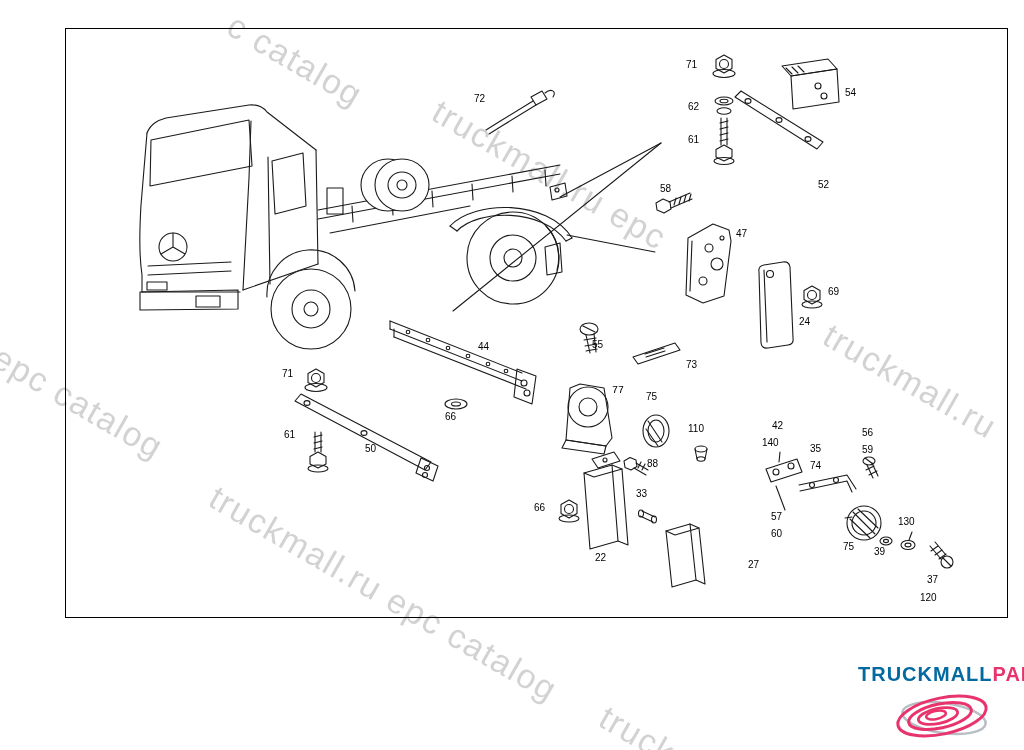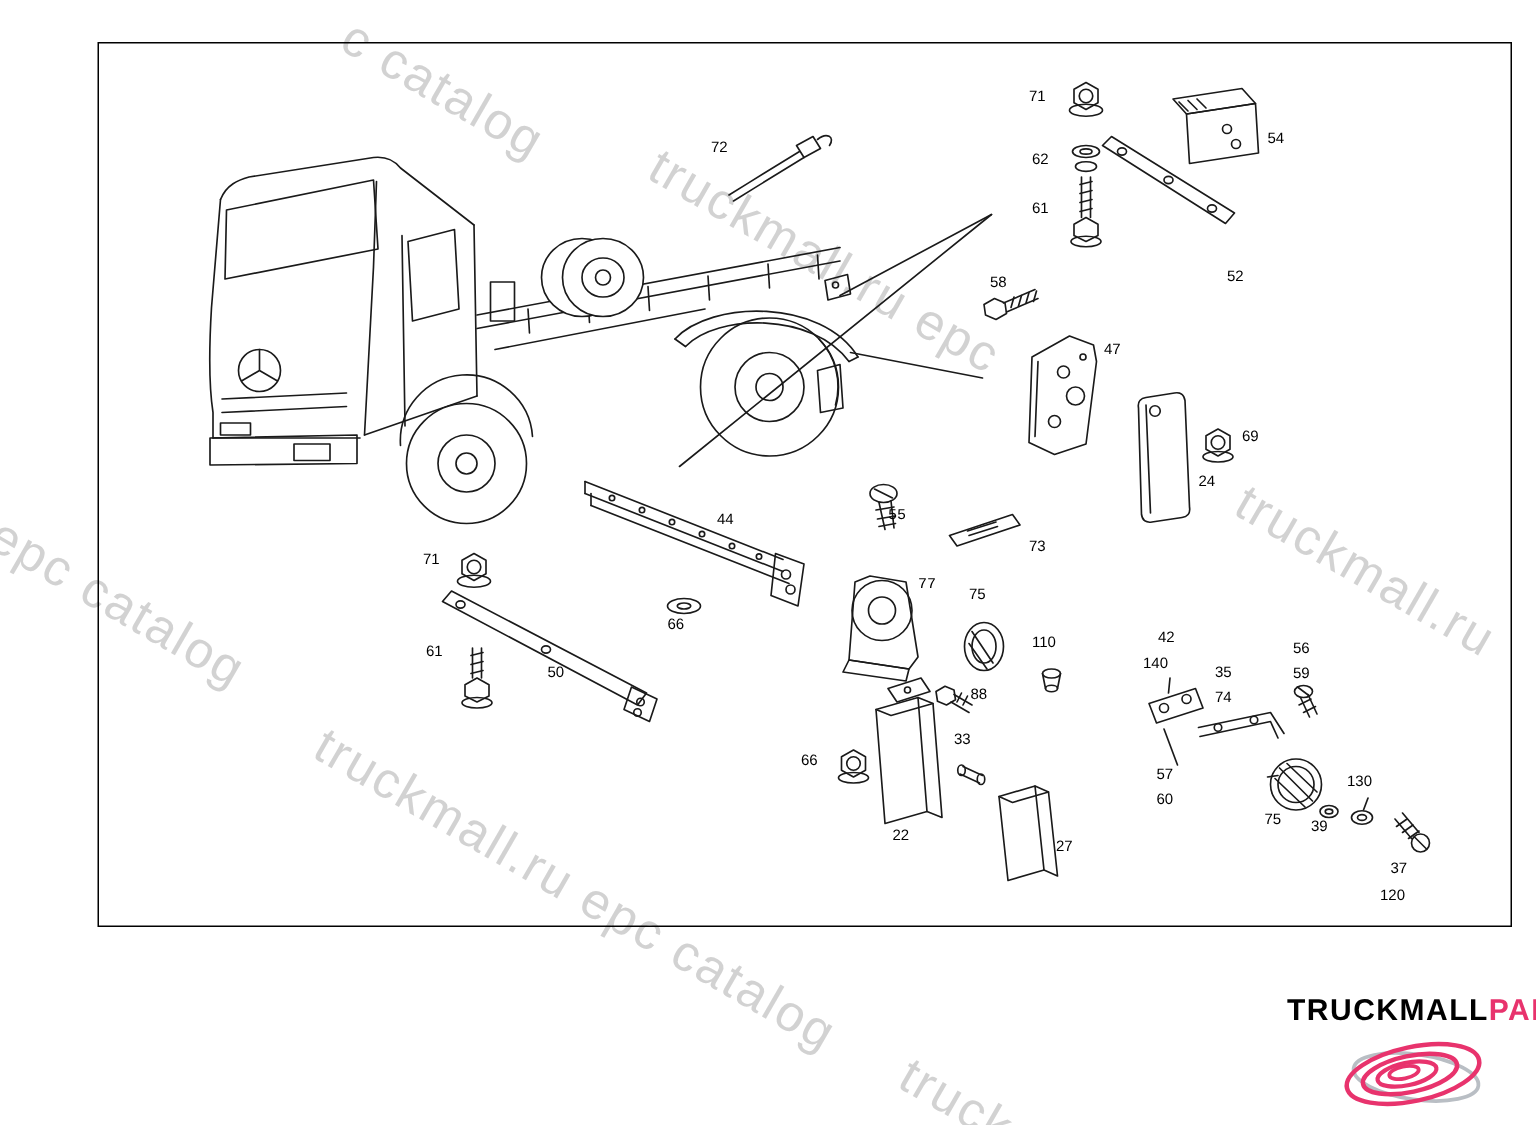--- a/index.html
+++ b/index.html
@@ -305,52 +305,52 @@
       <span class="part-label" style="left: 474px; top: 94px;">72</span>
       <span class="part-label" style="left: 686px; top: 60px;">71</span>
       <span class="part-label" style="left: 688px; top: 102px;">62</span>
       <span class="part-label" style="left: 688px; top: 135px;">61</span>
       <span class="part-label" style="left: 845px; top: 88px;">54</span>
       <span class="part-label" style="left: 818px; top: 135px; margin-top: 45px;">52</span>
       <span class="part-label" style="left: 660px; top: 184px;">58</span>
       <span class="part-label" style="left: 736px; top: 229px;">47</span>
       <span class="part-label" style="left: 828px; top: 287px;">69</span>
       <span class="part-label" style="left: 799px; top: 317px; text-align: right;">24</span>
-      <span class="part-label" style="left: 592px; top: 340px; font-family: Liberation Mono, monospace;">55</span>
+      <span class="part-label" style="left: 592px; top: 340px;">55</span>
       <span class="part-label" style="left: 686px; top: 360px;">73</span>
       <span class="part-label" style="left: 478px; top: 342px;">44</span>
       <span class="part-label" style="left: 445px; top: 412px;">66</span>
       <span class="part-label" style="left: 282px; top: 369px;">71</span>
       <span class="part-label" style="left: 365px; top: 402px; margin-top: 42px;">50</span>
       <span class="part-label" style="left: 284px; top: 430px;">61</span>
       <span class="part-label" style="left: 612px; top: 386px; font-family: Liberation Mono, monospace;">77</span>
       <span class="part-label" style="left: 646px; top: 392px;">75</span>
       <span class="part-label" style="left: 688px; top: 424px;">110</span>
       <span class="part-label" style="left: 647px; top: 459px;">88</span>
       <span class="part-label" style="left: 636px; top: 489px;">33</span>
       <span class="part-label" style="left: 534px; top: 503px;">66</span>
       <span class="part-label" style="left: 595px; top: 553px;">22</span>
-      <span class="part-label" style="left: 704px; top: 560px;">27</span>
+      <span class="part-label" style="left: 704px; top: 560px; padding-left: 44px;">27</span>
       <span class="part-label" style="left: 772px; top: 421px;">42</span>
       <span class="part-label" style="left: 762px; top: 438px;">140</span>
       <span class="part-label" style="left: 810px; top: 444px;">35</span>
       <span class="part-label" style="left: 810px; top: 461px;">74</span>
       <span class="part-label" style="left: 862px; top: 428px;">56</span>
       <span class="part-label" style="left: 862px; top: 445px;">59</span>
       <span class="part-label" style="left: 771px; top: 512px;">57</span>
       <span class="part-label" style="left: 771px; top: 529px;">60</span>
       <span class="part-label" style="left: 843px; top: 542px;">75</span>
       <span class="part-label" style="left: 874px; top: 547px;">39</span>
       <span class="part-label" style="left: 898px; top: 517px;">130</span>
       <span class="part-label" style="left: 927px; top: 575px;">37</span>
       <span class="part-label" style="left: 920px; top: 593px;">120</span>
     </div>
 
   <div class="logo">
-    <span class="gray" style="color: #000000;">TRUCKMALL</span><span class="pink" style="color: rgb(232, 51, 109);">PARTS</span>
+    <span class="gray" style="color: #0369a1;">TRUCKMALL</span><span class="pink" style="color: rgb(232, 51, 109);">PARTS</span>
   </div>
   <svg class="logo-swirl" width="130" height="62" viewBox="0 0 130 62">
     <g fill="none" stroke-linecap="round">
       <ellipse cx="64" cy="32" rx="42" ry="15" stroke="#b9bec4" stroke-width="2.5" transform="rotate(8 64 32)"></ellipse>
       <ellipse cx="62" cy="30" rx="45" ry="18" stroke="#e8336d" stroke-width="3" transform="rotate(-12 62 30)"></ellipse>
       <ellipse cx="60" cy="30" rx="32" ry="12" stroke="#e8336d" stroke-width="3" transform="rotate(-12 60 30)"></ellipse>
       <ellipse cx="58" cy="30" rx="20" ry="7.5" stroke="#e8336d" stroke-width="2.8" transform="rotate(-12 58 30)"></ellipse>
       <ellipse cx="56" cy="29" rx="10" ry="4" stroke="#e8336d" stroke-width="2.5" transform="rotate(-12 56 29)"></ellipse>
     </g>
   </svg>

